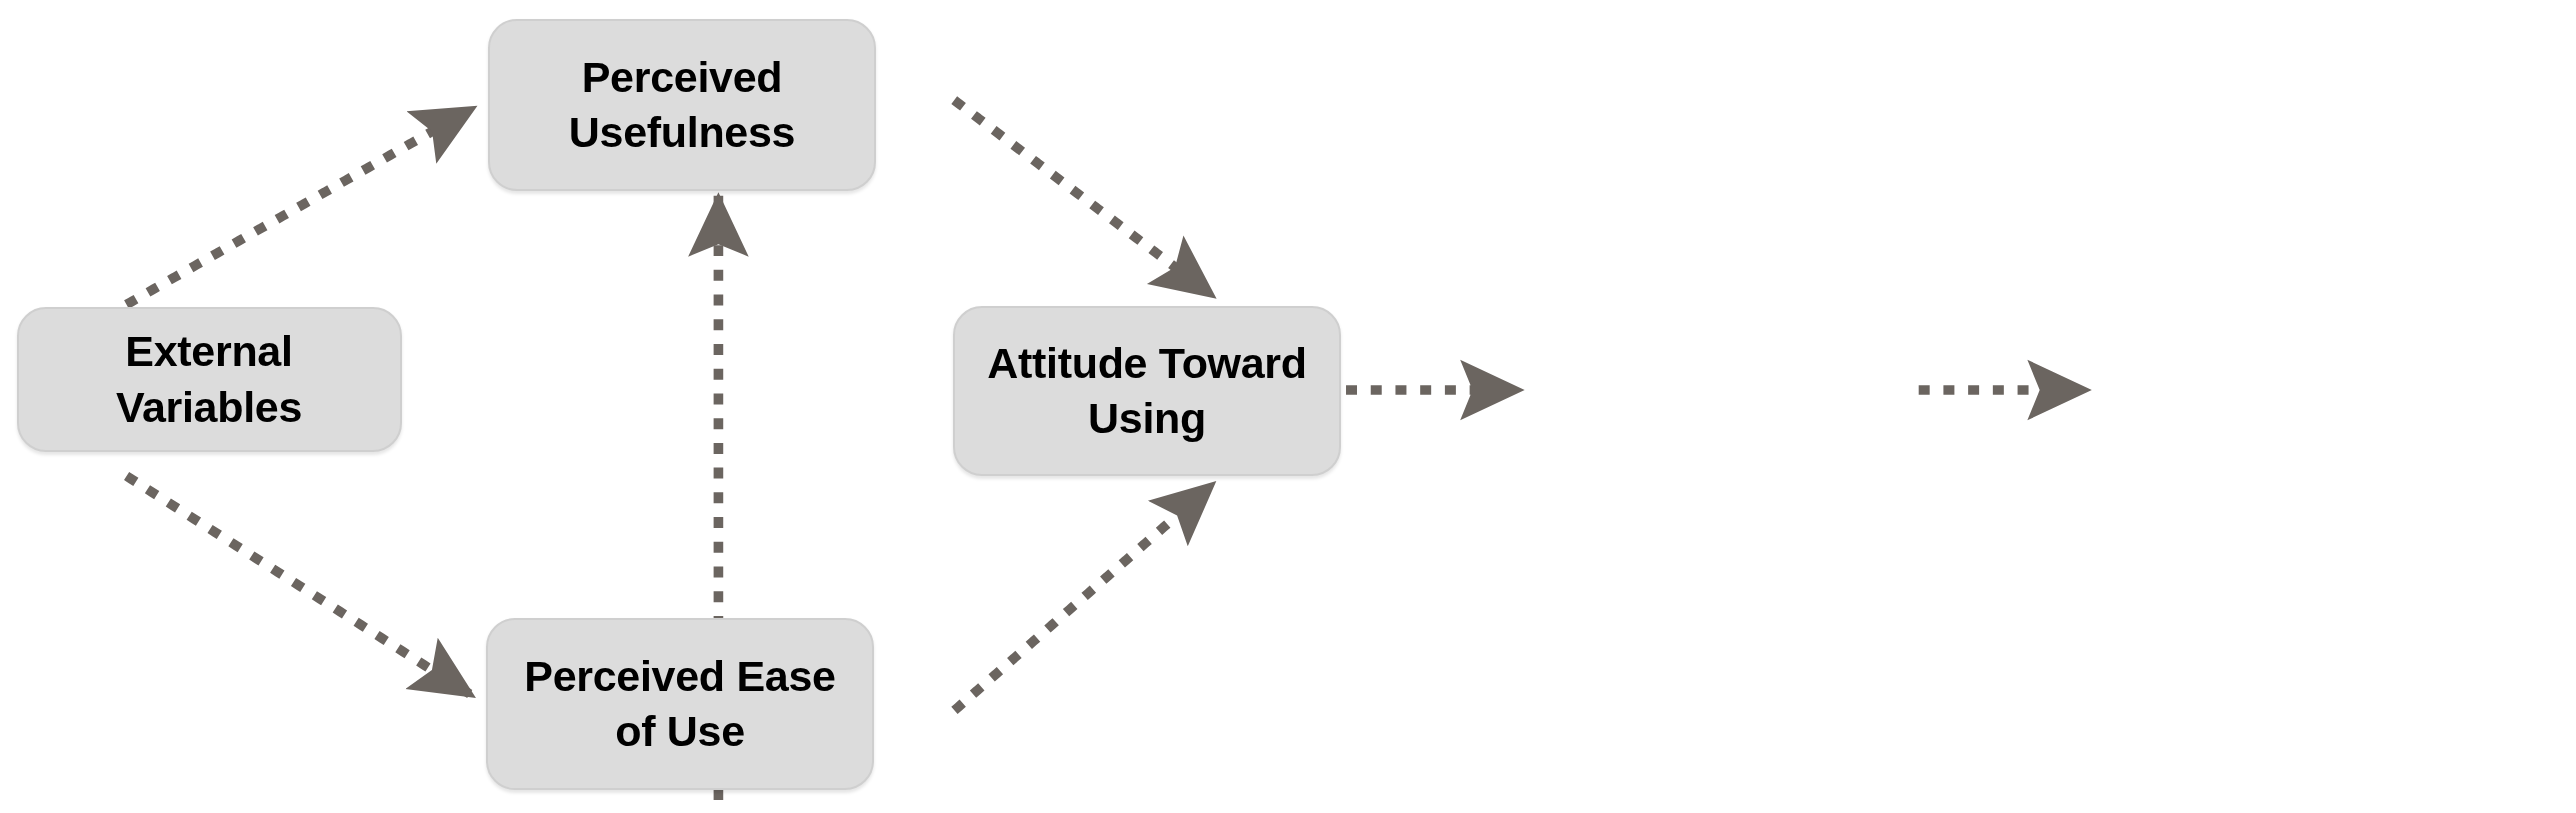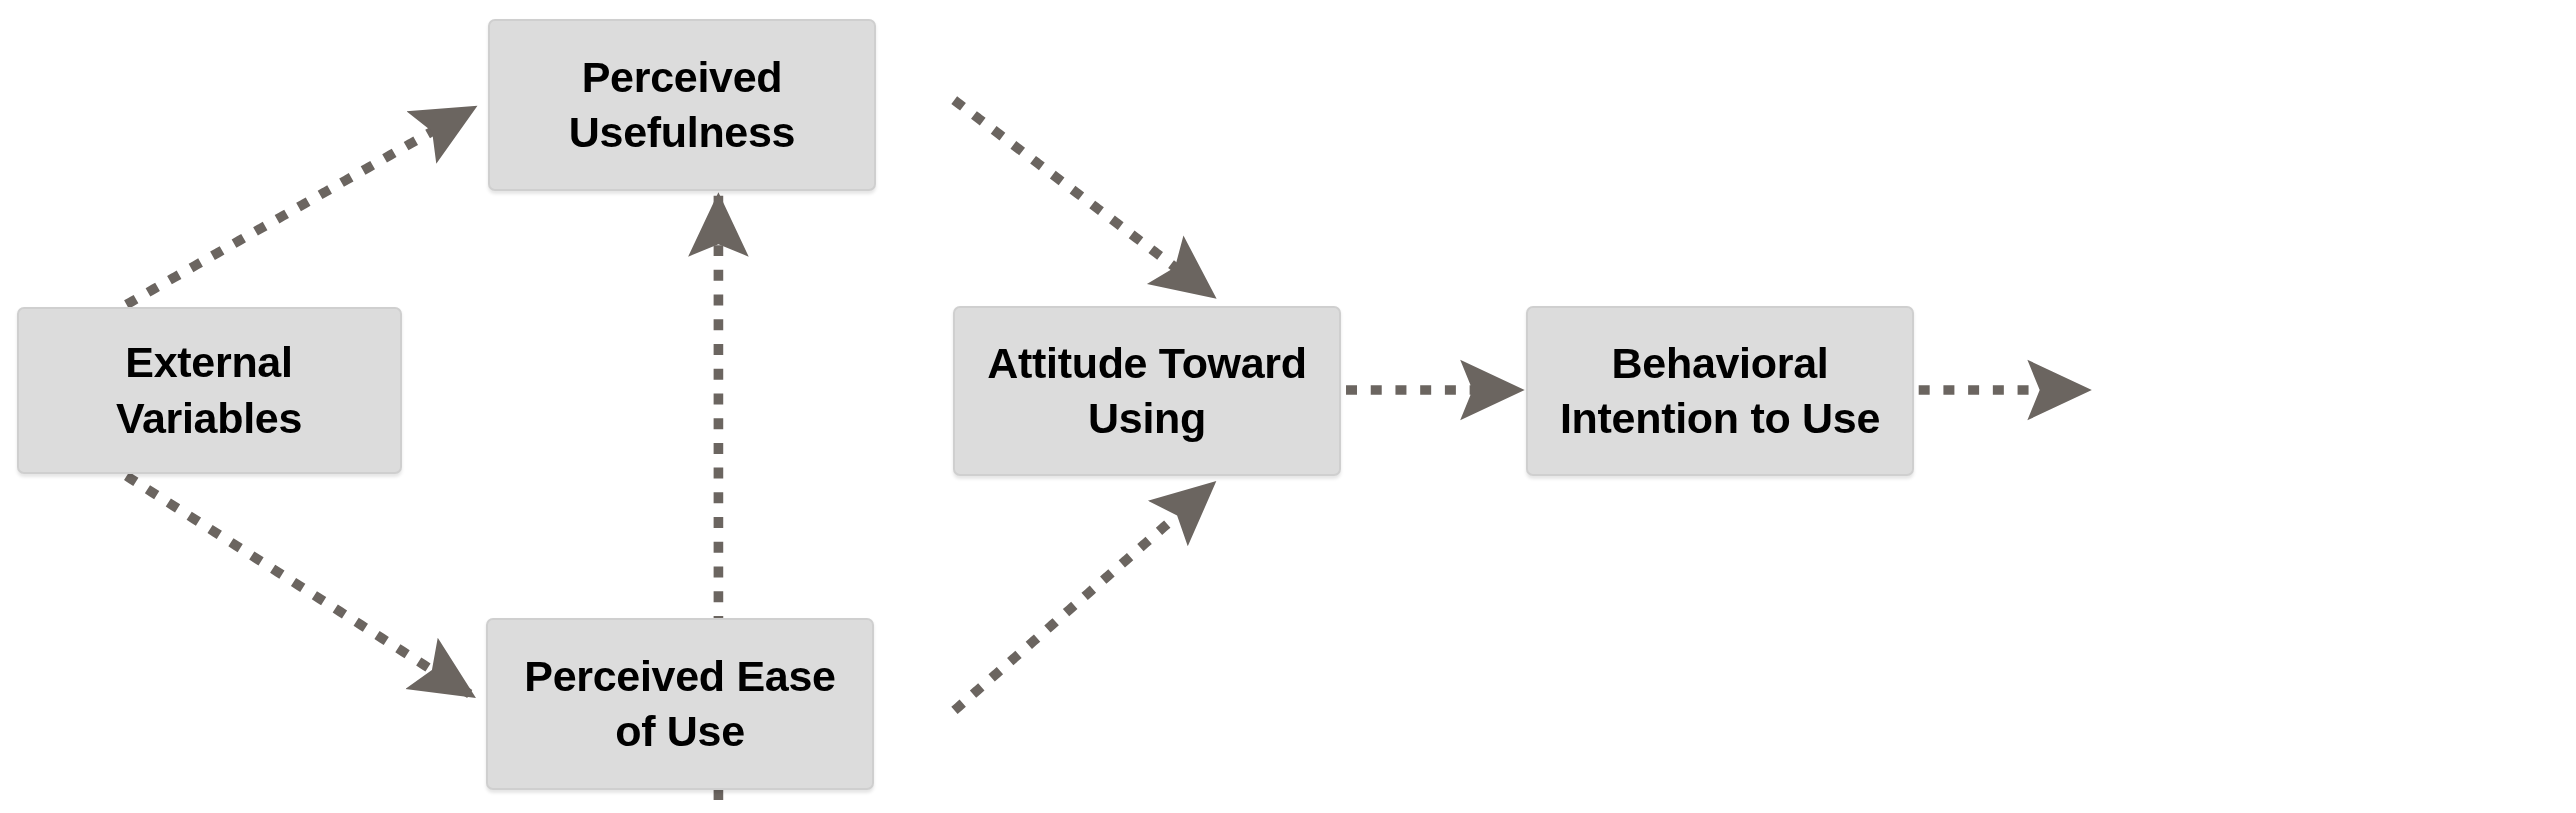--- a/index.html
+++ b/index.html
@@ -21,40 +21,40 @@
     top: 0;
     width: 2576px;
     height: 813px;
     pointer-events: none;
   }
   .node {
     position: absolute;
     box-sizing: border-box;
     background: #dcdcdc;
     border: 2.1px solid #cfcfcf;
-    border-radius: 7px;
+    border-radius: 29px;
     display: flex;
     align-items: center;
     justify-content: center;
     text-align: center;
     box-shadow: 0 2.1px 3.4px rgba(0,0,0,0.10);
     z-index: 2;
   }
   .node-label {
     font-family: "Liberation Sans", sans-serif;
     font-weight: bold;
     font-size: 43px;
     line-height: 1.28;
     color: #000000;
     letter-spacing: -0.3px;
     padding: 0 12.4px;
     white-space: pre-line;
   }
   
-  #node-external-variables { left: 16.5px;   top: 307px;  width: 385px; height: 167px; }
+  #node-external-variables { left: 16.5px;   top: 307px;  width: 385px; height: 145px; }
   #node-perceived-usefulness { left: 488px; top: 19px;   width: 388px; height: 172px; }
   #node-perceived-ease-of-use { left: 486px; top: 618px; width: 388px; height: 172px; }
   #node-attitude-toward-using { left: 953px; top: 306px; width: 388px; height: 170px; }
   #node-behavioral-intention { left: 1526px; top: 306px; width: 388px; height: 170px; }
   #node-actual-system-use { left: 2093px; top: 306px; width: 463px; height: 170px; }
 </style>
 </head>
 <body>
 
 <div id="stage">
@@ -94,20 +94,16 @@
   <div class="node" id="node-attitude-toward-using">
     <span class="node-label">Attitude Toward
 Using</span>
   </div>
 
   <div class="node" id="node-perceived-ease-of-use">
     <span class="node-label">Perceived Ease
 of Use</span>
   </div>
 
-  <div class="node" id="node-behavioral-intention">
-    <span class="node-label">Behavioral
-Intention to Use</span>
-  </div>
 
 
 </div>
 
 
 </body></html>

